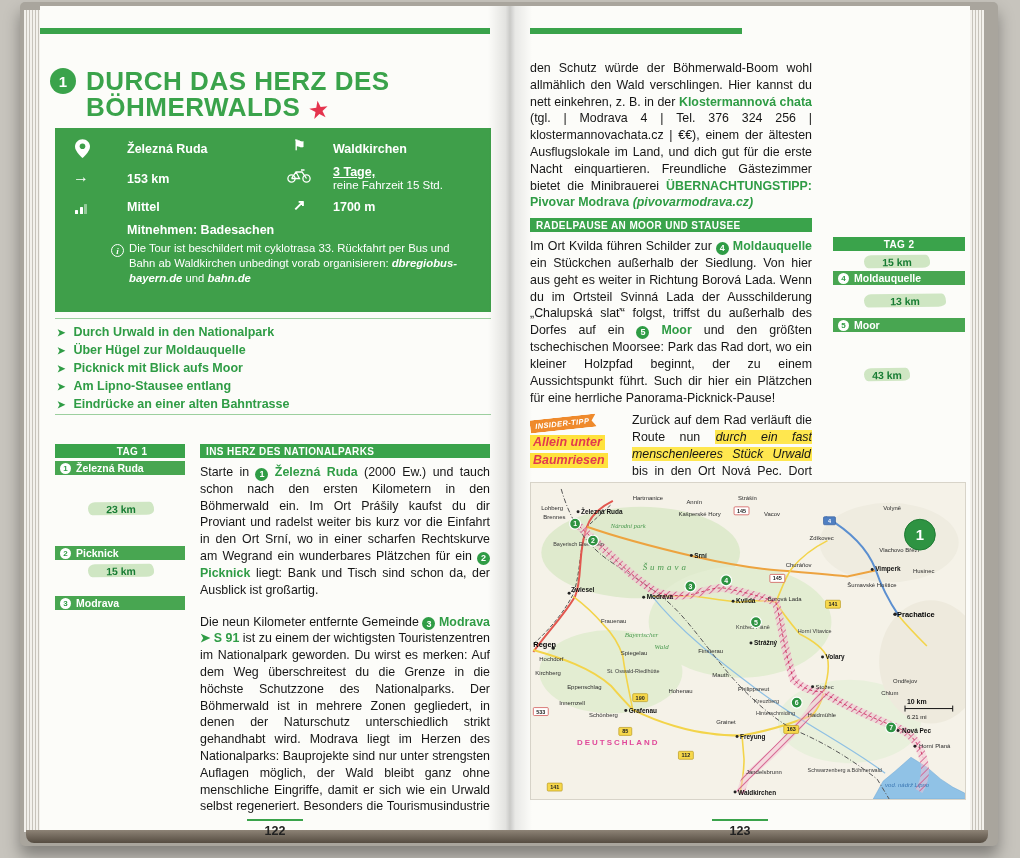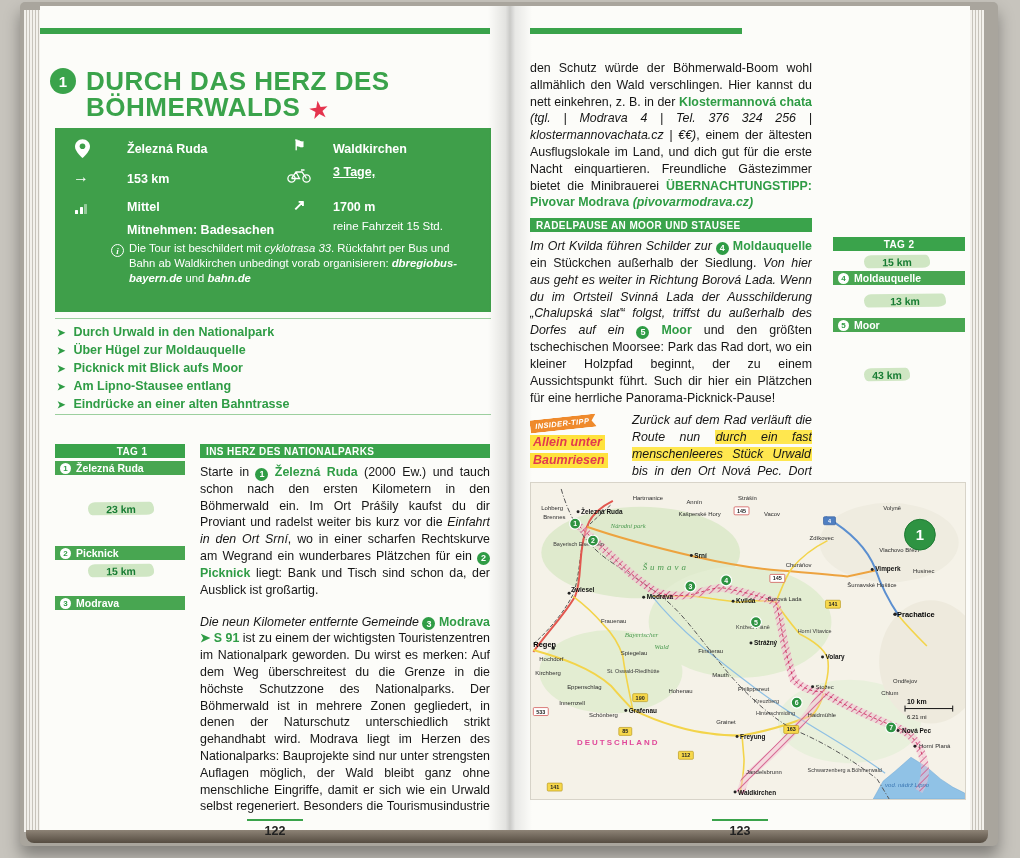--- a/index.html
+++ b/index.html
@@ -36,21 +36,21 @@
   .hl-bullet{font-size:10px;color:var(--green2);}
   
   .secbar{background:var(--green);color:#fff;font-weight:700;font-size:10px;letter-spacing:.4px;display:flex;align-items:center;padding:0 6px;height:14px;}
   .secbar.center{justify-content:center;}
   .stopbar{background:#48a651;color:#fff;display:flex;align-items:center;gap:5px;height:14px;padding:0 5px;}
   .stopnum{flex:0 0 auto;width:11px;height:11px;border-radius:50%;background:#fff;color:var(--green2);font-size:8px;font-weight:700;display:flex;align-items:center;justify-content:center;}
   .stopname{font-size:10.5px;font-weight:700;white-space:nowrap;}
   .brush{background:var(--lgreen);border-radius:8px 5px 9px 5px/7px 9px 5px 8px;color:var(--dgreen);font-weight:700;font-size:10.5px;display:flex;align-items:center;justify-content:center;transform:rotate(-.6deg);}
   
   .bodytext{font-size:12.4px;line-height:16.8px;text-align:justify;color:var(--ink);hyphens:auto;}
-  .r-n{} .r-i{font-style:italic;margin-top:48px;} .r-bi{font-weight:700;font-style:italic;}
+  .r-n{} .r-i{margin-top:48px;} .r-bi{font-weight:700;font-style:italic;}
   .r-g{color:var(--green2);font-weight:700;}
   .r-gi{color:var(--green2);font-weight:700;font-style:italic;}
   .r-hli{font-style:italic;background:var(--yellow);padding:0 1px;}
   .r-num{display:inline-flex;width:13px;height:13px;border-radius:50%;background:var(--green2);color:#fff;font-size:9px;font-weight:700;font-style:normal;align-items:center;justify-content:center;vertical-align:-1px;}
   
   .insider{float:left;width:92px;margin:6px 10px 2px 0;}
   .insider-tab{display:inline-block;background:var(--orange);color:#fff;font-size:7.5px;font-weight:700;font-style:italic;letter-spacing:.4px;padding:2px 7px 2px 5px;transform:rotate(-6deg);clip-path:polygon(0 0,100% 0,93% 50%,100% 100%,0 100%);margin-bottom:2px;}
   .insider-title span{background:#ffe23d;color:#e23a4e;font-weight:700;font-style:italic;font-size:12.5px;line-height:15px;padding:0 3px;display:inline-block;}
   
   .pnum{font-weight:700;font-size:12.5px;color:#222;text-align:center;}
@@ -95,21 +95,21 @@
     <span class="abs fact" style="left:278px;top:14px;">Waldkirchen</span>
 
     <span class="abs glyph" style="left:18px;top:40px;font-size:16px;">→</span>
     <span class="abs fact" style="left:72px;top:44px;">153 km</span>
     <span class="abs" style="left:232px;top:40px;"><svg width="24" height="15" viewBox="0 0 24 15" fill="none" stroke="#fff" stroke-width="1.3">
           <circle cx="4.5" cy="10.5" r="3.6"></circle>
           <circle cx="19.5" cy="10.5" r="3.6"></circle>
           <path d="M4.5 10.5 L9 4 L15 4 L19.5 10.5 M9 4 L12.5 10.5 L4.5 10.5 M14 2 L17.5 2"></path>
         </svg></span>
     <span class="abs fact" style="left:278px;top:37px;text-decoration:underline;">3 Tage,</span>
-    <span class="abs fact-sub" style="left:278px;top:51px;margin-top:41px;">reine Fahrzeit 15 Std.</span>
+    <span class="abs fact-sub" style="left:278px;top:51px;">reine Fahrzeit 15 Std.</span>
 
     <span class="abs bars" style="left:20px;top:68px;"><i style="height:4px"></i><i style="height:7px"></i><i style="height:10px;opacity:.45"></i></span>
     <span class="abs fact" style="left:72px;top:72px;">Mittel</span>
     <span class="abs glyph" style="left:238px;top:68px;font-size:15px;">↗</span>
     <span class="abs fact" style="left:278px;top:72px;">1700 m</span>
 
     <span class="abs fact" style="left:72px;top:95px;">Mitnehmen: Badesachen</span>
     <span class="abs ico-info" style="left:56px;top:116px;">i</span>
     <div class="abs note" style="left:74px;top:113px;width:344px;"><span class="r-n">Die Tour ist beschildert mit </span><span class="r-i">cyklotrasa 33</span><span class="r-n">. Rückfahrt per Bus und Bahn ab Waldkirchen unbedingt vorab organisieren: </span><span class="r-bi">dbregiobus-bayern.de</span><span class="r-n"> und </span><span class="r-bi">bahn.de</span></div>
   </div>

